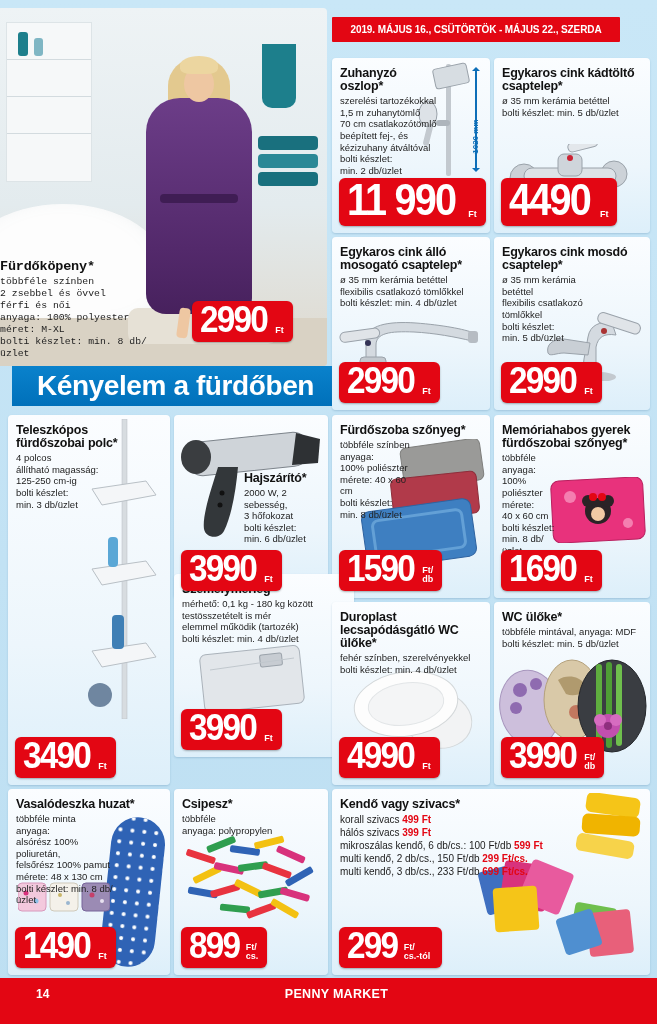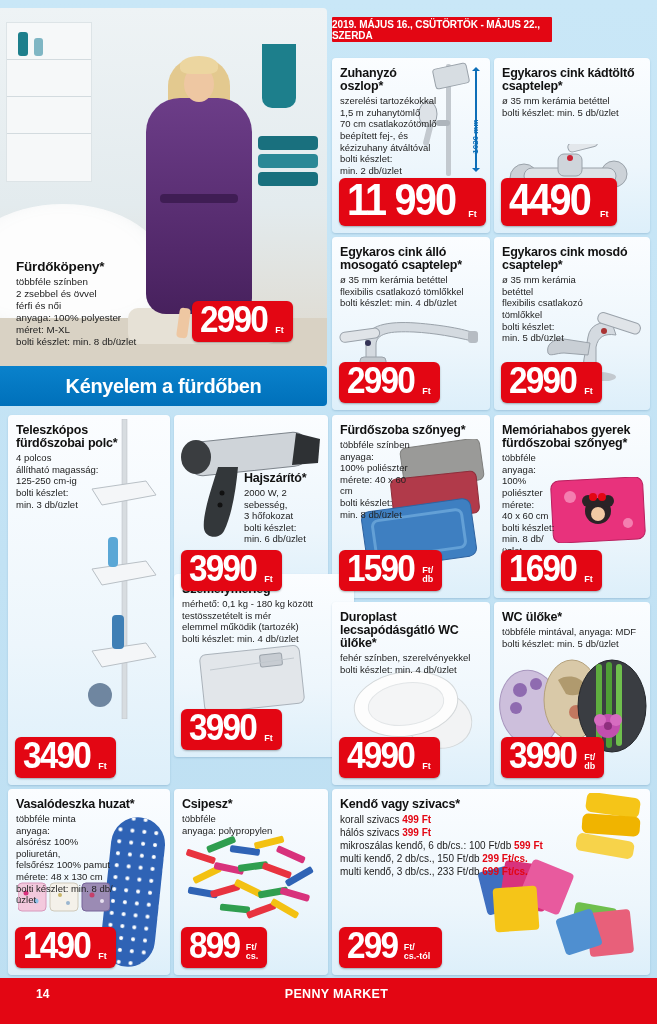--- a/index.html
+++ b/index.html
@@ -37,21 +37,21 @@
   }
   .price .unit {
     color:#fff; font-weight:700; font-size:9px; line-height:1;
     margin-left:1px; margin-bottom:2px; white-space:pre-line; text-align:left;
   }
   .price.big .num { font-size:44px; }
   .price.wide { padding-right:12px;margin-top:31px; }
 
   
   .datebar {
-    position:absolute; left:332px; top:17px; width:220px; height:25px;
+    position:absolute; left:332px; top:17px; width:288px; height:25px;
     background:#e30613; color:#fff; font-weight:700; font-size:10px;
     display:flex; align-items:center; justify-content:center;
     letter-spacing:-.1px; border-radius:1px; z-index:6;
   }
 
   
   .hero {
     position:absolute; left:0; top:8px; width:327px; height:358px;
     background:linear-gradient(180deg,#eef3f5 0%,#e3ebee 55%,#ded8cc 100%);
     overflow:hidden; border-radius:0 4px 4px 0;
@@ -67,30 +67,30 @@
   .hero .tub { position:absolute; left:-42px; top:196px; width:210px; height:140px; background:#fdfdfd; border-radius:50% 50% 30% 30%; box-shadow:inset 0 -12px 18px rgba(170,185,190,.5); }
   .hero .floor { position:absolute; left:0; bottom:0; width:100%; height:48px; background:#d9d2c4; }
   .hero .rug { position:absolute; left:128px; top:300px; width:150px; height:36px; background:#e6e1d6; border-radius:10px; }
   .hero .w-hairback { position:absolute; left:168px; top:50px; width:62px; height:90px; background:#e3c98f; border-radius:28px; }
   .hero .w-face { position:absolute; left:184px; top:58px; width:30px; height:36px; background:#eec7a2; border-radius:50%; }
   .hero .w-fringe { position:absolute; left:180px; top:48px; width:38px; height:18px; background:#ecd6a0; border-radius:50% 50% 30% 30%; }
   .hero .w-robe { position:absolute; left:146px; top:90px; width:106px; height:216px; background:linear-gradient(180deg,#6c3d88 0%,#53296b 70%,#47215d 100%); border-radius:34px 34px 16px 20px; }
   .hero .w-belt { position:absolute; left:160px; top:186px; width:78px; height:9px; background:#3f1d54; border-radius:4px; }
   .hero .w-leg1 { position:absolute; left:178px; top:300px; width:11px; height:30px; background:#eec7a2; border-radius:4px; transform:rotate(8deg); }
   .hero .w-leg2 { position:absolute; left:206px; top:302px; width:11px; height:26px; background:#e6b98f; border-radius:4px; transform:rotate(-6deg); }
-  .hero-info { position:absolute; left:16px; top:252px; width:160px; z-index:4; }
+  .hero-info { position:absolute; left:0; top:252px; width:160px; z-index:4;font-family:Liberation Mono, monospace; }
   .hero-info .title { font-size:13.5px; }
   .hero-info .desc { font-size:9.8px; }
   .hero .price { left:192px; bottom:24px; }
 
   
   .banner {
-    position:absolute; left:0; top:366px; width:327px; height:40px;
+    position:absolute; left:12px; top:366px; width:327px; height:40px;
     background:linear-gradient(180deg,#0a82cc 0%,#0070ba 100%);
-    color:#fff; font-weight:700; font-size:20px; letter-spacing:-.4px;
+    color:#fff; font-weight:700; font-size:28px; letter-spacing:-.4px;
     display:flex; align-items:center; justify-content:center;
     border-radius:0 4px 4px 0;
   }
 
   
   .k-line { font-size:10px; color:#222; line-height:1.3; position:relative; z-index:3; }
   .k-line .red { color:#e30613; font-weight:700; }
 
   
   .dim { position:absolute; right:6px; top:12px; bottom:64px; width:16px; z-index:4; display:flex; flex-direction:column; align-items:center; }

